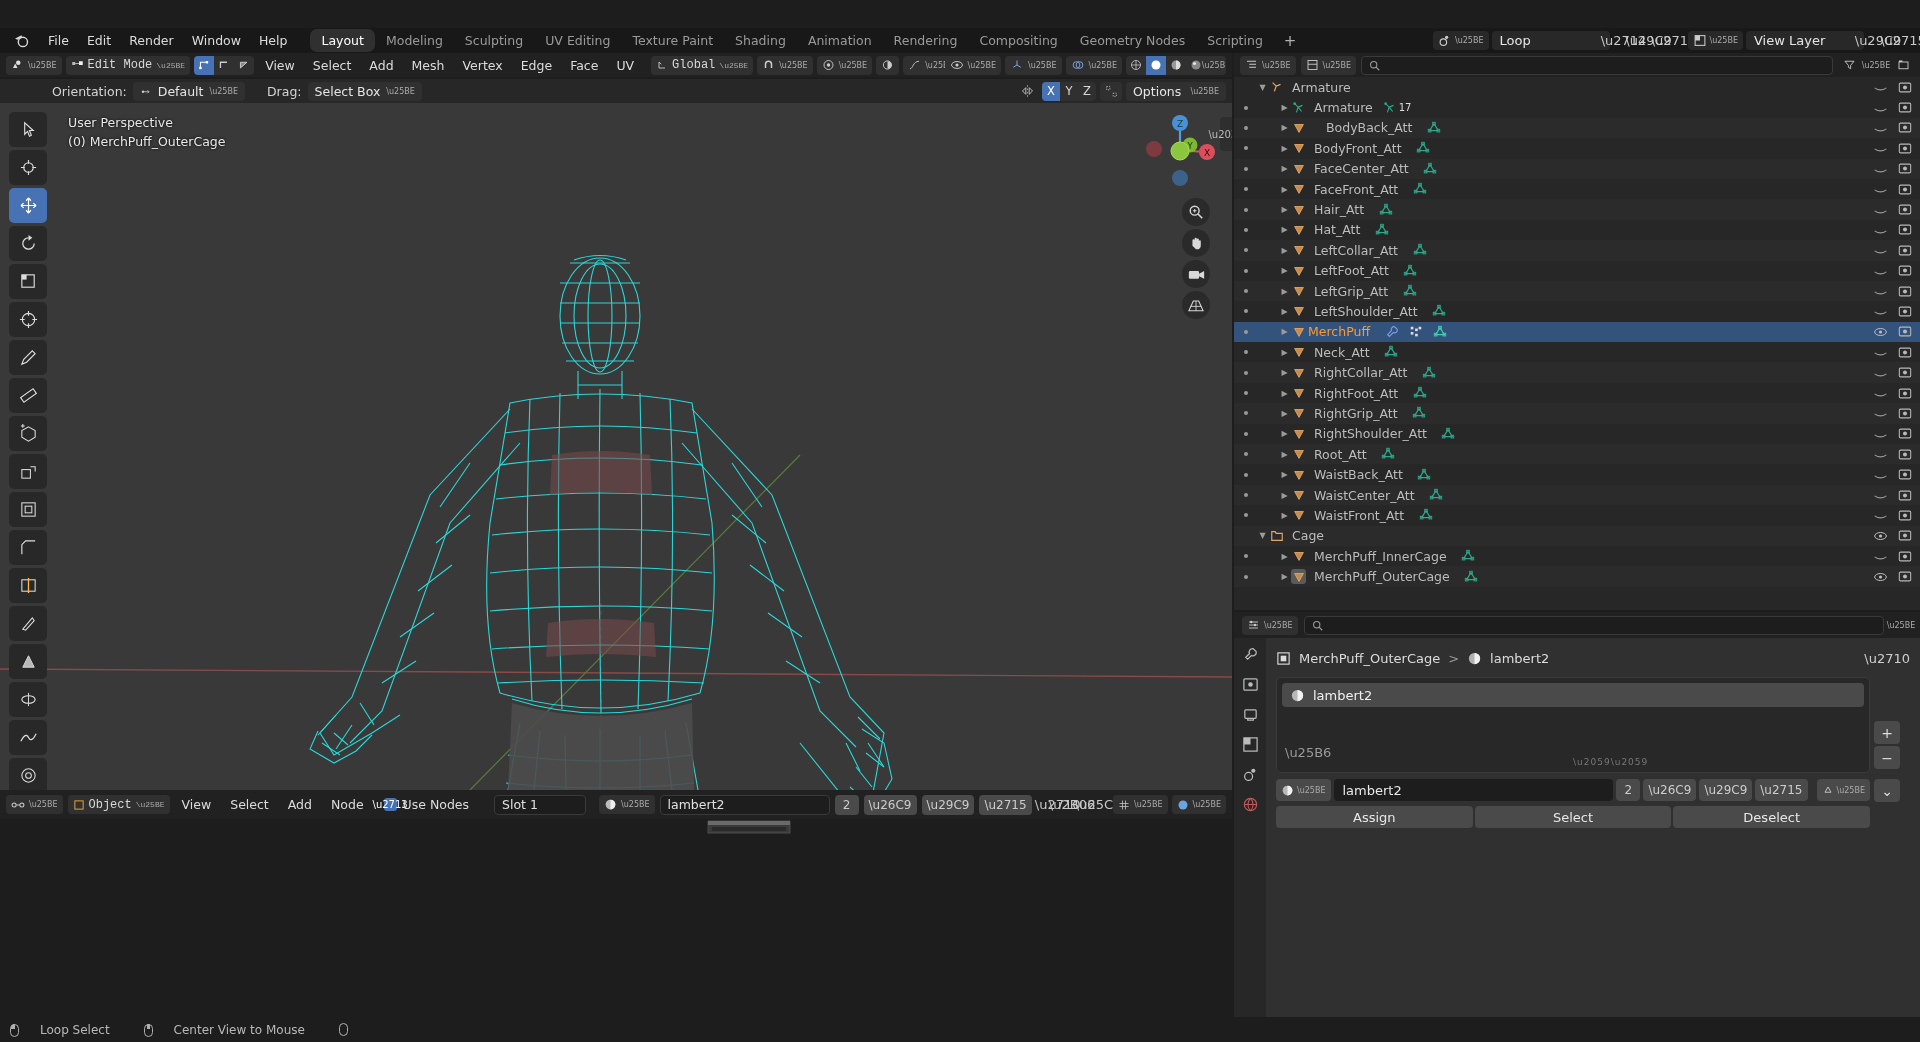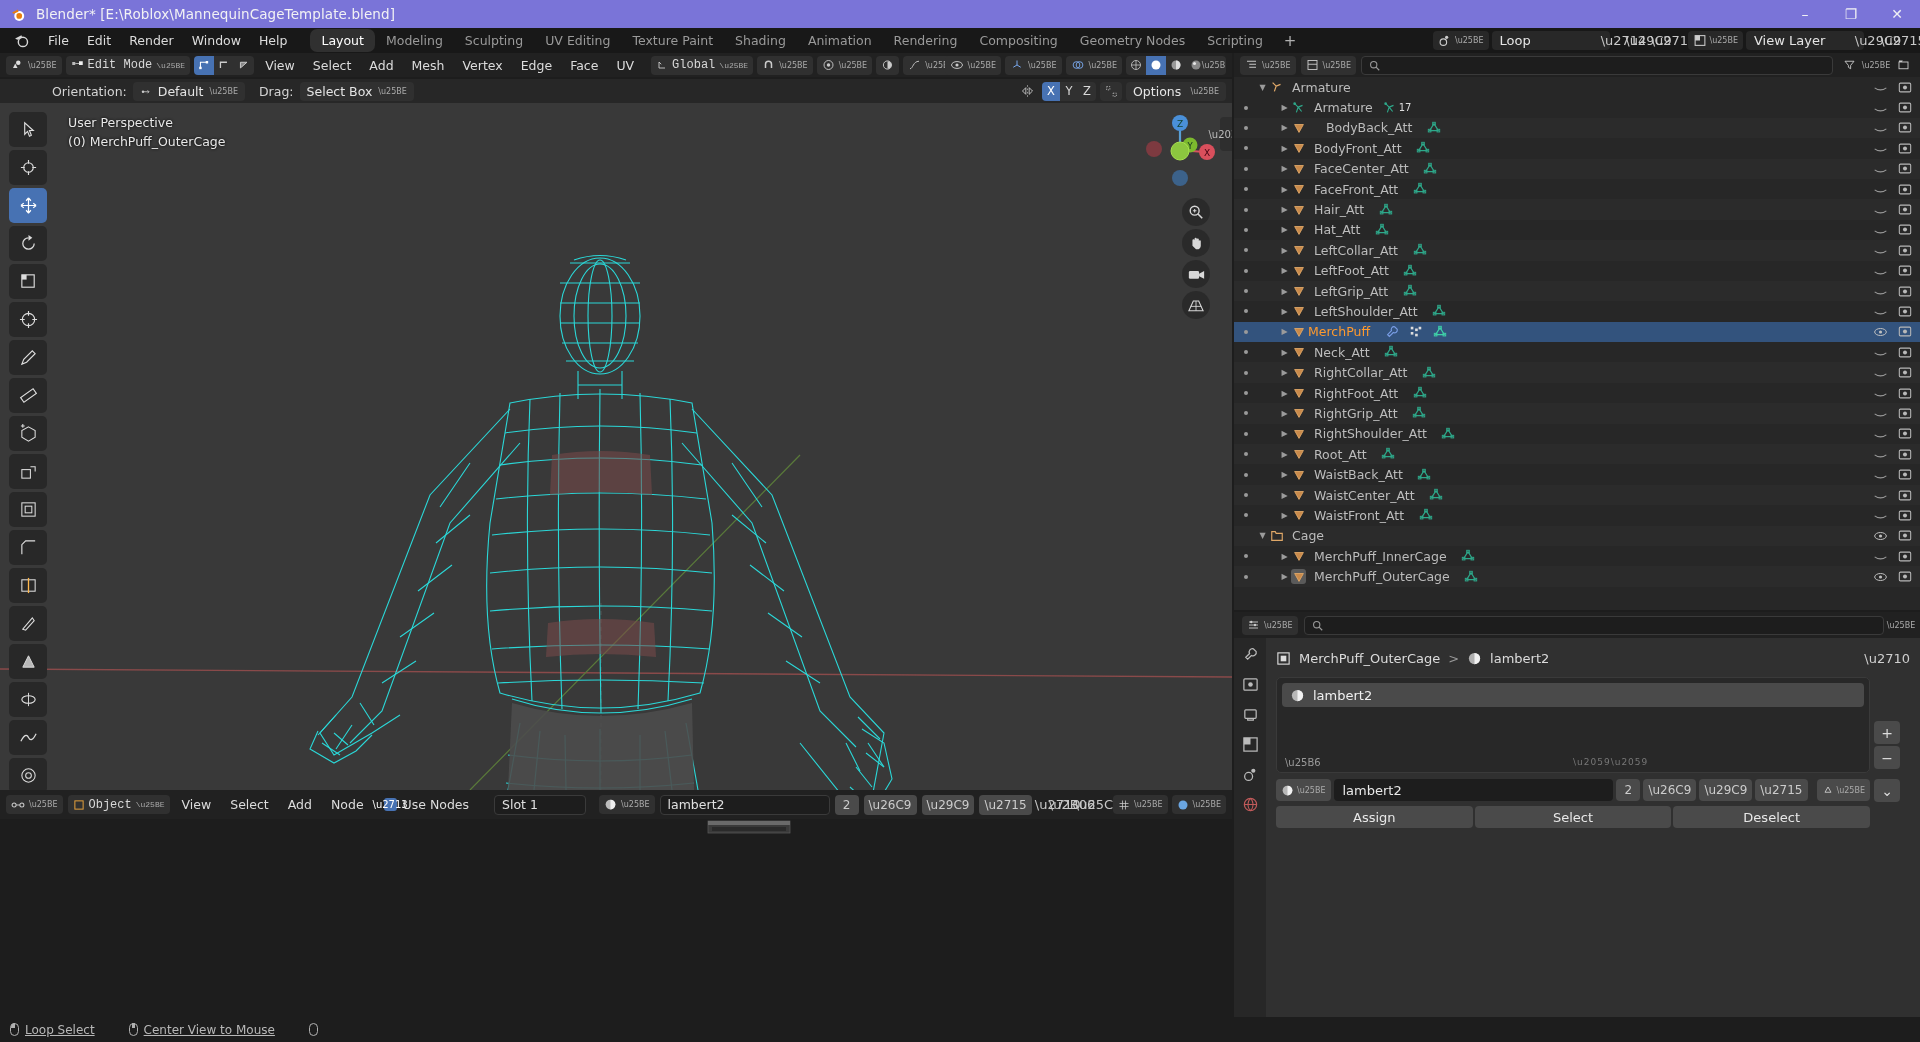--- a/index.html
+++ b/index.html
@@ -121,44 +121,31 @@
   .mat-side { position: absolute; right: 10px; top: 44px; width: 26px; display: flex; flex-direction: column; gap: 2px; }
   .sbtn { width: 26px; height: 23px; background: #4a4a4a; border-radius: 4px; display: flex; align-items: center; justify-content: center; color: #ddd; font-size: 14px; }
   .mat-name-row { margin-top: 6px; display: flex; align-items: center; gap: 3px; }
   .mat-name-field { flex: 1; background: #1d1d1d; border-radius: 4px; height: 22px; display: flex; align-items: center; padding: 0 9px; font-size: 13px; color: #e8e8e8; }
   .sq { height: 22px; min-width: 24px; background: #4a4a4a; border-radius: 4px; display: flex; align-items: center; justify-content: center; color: #ccc; font-size: 12px; padding: 0 5px; }
   .asr { margin-top: 5px; display: flex; gap: 2px; }
   .asr > div { flex: 1; height: 22px; background: #4a4a4a; border-radius: 4px; display: flex; align-items: center; justify-content: center; font-size: 13px; color: #e8e8e8; }
 
   
   .statusbar { position: absolute; left: 0; bottom: 0; width: 1920px; height: 25px; background: #1d1d1d; display: flex; align-items: center; padding: 0 10px; font-size: 12px; color: #b8b8b8; }
-  .sb-item { display: flex; align-items: flex-start; gap: 6px; margin-right: 34px; text-decoration: underline; }
+  .sb-item { display: flex; align-items: flex-end; gap: 21px; margin-right: 34px; }
   .mouse { width: 9px; height: 13px; border: 1.3px solid #b0b0b0; border-radius: 5px; position: relative; flex: none; }
   .mouse.l::after { content: ''; position: absolute; left: -0.2px; top: -0.2px; width: 4px; height: 5px; background: #b0b0b0; border-radius: 4px 0 0 0; }
   .mouse.m::after { content: ''; position: absolute; left: 2.6px; top: -0.2px; width: 3px; height: 5px; background: #b0b0b0; }
   .sb-right { position: absolute; right: 10px; font-size: 12px; color: #a8a8a8; }
 </style>
 </head>
 <body>
 
 <div class="app">
 
-  <div class="titlebar">
-    <svg class="blogo" viewBox="0 0 24 24">
-      <circle cx="13" cy="14" r="7" fill="#fff"></circle>
-        <circle cx="13" cy="14" r="4" fill="#e87d0d"></circle>
-      <path d="M3 9 L11 5 L12 8 L5 11 Z" fill="#e87d0d"></path>
-    </svg>
-    <span class="ttext">Blender* [E:\Roblox\MannequinCageTemplate.blend]</span>
-    <div class="winbtns">
-      <div class="winbtn">–</div>
-      <div class="winbtn">❐</div>
-      <div class="winbtn close">✕</div>
-    </div>
-  </div>
 
   <div class="topbar">
     <svg class="blogo2" viewBox="0 0 24 24">
       <circle cx="14" cy="14" r="6.5" fill="none" stroke="#d8d8d8" stroke-width="2"></circle>
       <path d="M3 9 L12 4.5 L13 8 L6 11 Z" fill="#d8d8d8"></path>
     </svg>
     <div class="menu-item">File</div>
     <div class="menu-item">Edit</div>
     <div class="menu-item">Render</div>
     <div class="menu-item">Window</div>
@@ -333,21 +320,21 @@
   <div class="ts-bar">
     <span class="ts-label">Orientation:</span>
     <div class="ts-drop">
       <svg width="12" height="12" viewBox="0 0 16 16">
           <circle cx="4" cy="9" r="1.6" fill="#ccc"></circle>
           <path d="M5 9 H12 M10 7 L12 9 L10 11" stroke="#ccc" stroke-width="1.1" fill="none"></path>
         </svg>
       <span>Default</span>
       <span class="chev" style="margin-left:auto">\u25BE</span>
     </div>
-    <span class="ts-label" style="margin-left:8px">Drag:</span>
+    <span class="ts-label" style="margin-left:16px">Drag:</span>
     <div class="ts-drop">
       <span>Select Box</span>
       <span class="chev" style="margin-left:auto">\u25BE</span>
     </div>
     <div class="ts-right">
       <div class="icobtn">
         <svg width="15" height="14" viewBox="0 0 18 16">
             <path d="M9 1 V15" stroke="#aaa" stroke-width="1" stroke-dasharray="2 2"></path>
             <path d="M7 4 L3 8 L7 12Z" fill="none" stroke="#ccc" stroke-width="1.1"></path>
             <path d="M11 4 L15 8 L11 12Z" fill="none" stroke="#ccc" stroke-width="1.1"></path>
@@ -1568,21 +1555,21 @@
       </div>
       <div style="position:relative">
         <div class="mat-list" style="width:calc(100% - 40px)">
           <div class="mat-item">
             <svg width="15" height="15" viewBox="0 0 16 16">
                 <circle cx="8" cy="8" r="6" fill="#b8b8b8"></circle>
                 <path d="M8 2 A6 6 0 0 1 8 14 Z" fill="#f2f2f2"></path>
               </svg>
             <span>lambert2</span>
           </div>
-          <div style="position:absolute;left:8px;bottom:4px;color:#9a9a9a;font-size:10px">\u25B6</div>
+          <div style="position:absolute;left:8px;bottom:12px;color:#9a9a9a;font-size:13px">\u25B6</div>
           <div style="position:absolute;left:50%;bottom:5px;color:#777;font-size:9px;letter-spacing:1px">\u2059\u2059</div>
         </div>
         <div class="mat-side">
           <div class="sbtn">+</div>
           <div class="sbtn">−</div>
           <div class="sbtn" style="margin-top:8px">⌄</div>
         </div>
       </div>
       <div class="mat-name-row" style="width:calc(100% - 40px)">
         <div class="sq">

